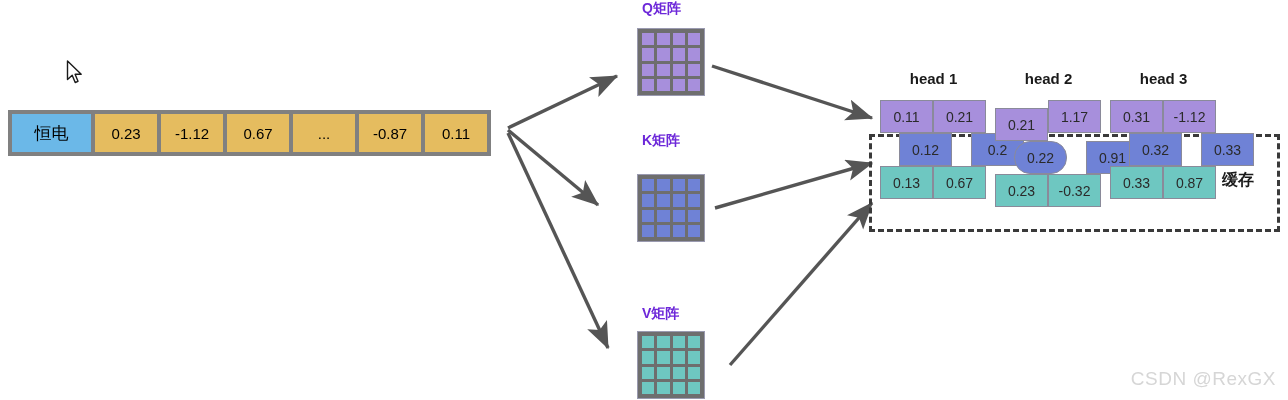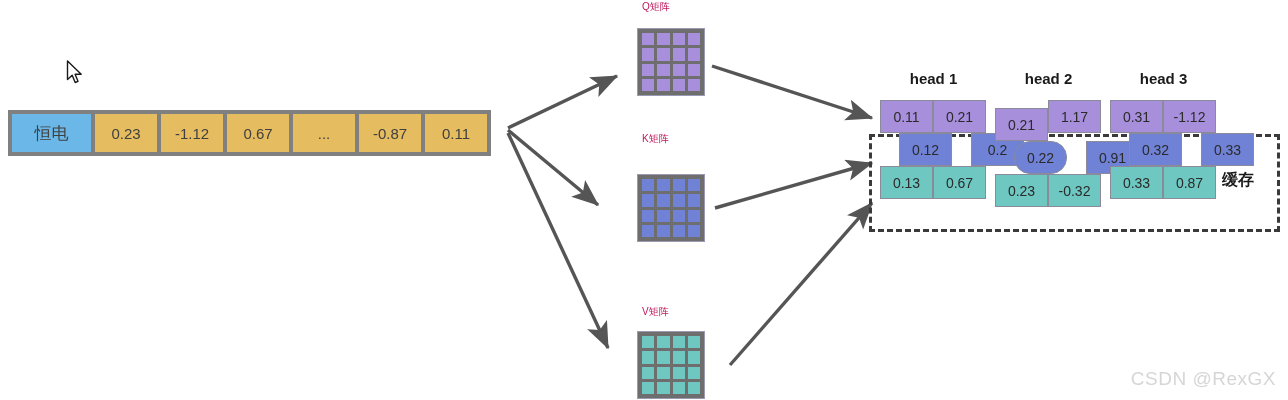--- a/index.html
+++ b/index.html
@@ -16,30 +16,30 @@
     position:absolute;left:8px;top:110px;height:46px;
     display:flex;align-items:stretch;
     border:2px solid #808080;
     box-sizing:border-box;
     background:#808080;
   }
   .tok{
     box-sizing:border-box;
     border:2px solid #808080;
     display:flex;align-items:center;justify-content:center;
-    font-size:15px;color:#404040;
+    font-size:15px;color:#000000;
     background:#e3b košile;
   }
   .tok{background:#e3b košile;}
   .tok-num{background:#e5bc5f;width:66px;}
   .tok-label{background:#6bb8e8;width:83px;font-size:17px;}
 
   
   .mat-label{
-    position:absolute;font-size:10px;font-weight:normal;color:#be185d;
+    position:absolute;font-size:14px;font-weight:bold;color:#6d28d9;
     white-space:nowrap;
   }
   .matrix{
     position:absolute;width:68px;height:68px;
     background:#6e6e6e;
     border:1px solid #9a9ab0;
     box-sizing:border-box;
     display:grid;
     grid-template-columns:repeat(4,1fr);
     grid-template-rows:repeat(4,1fr);

